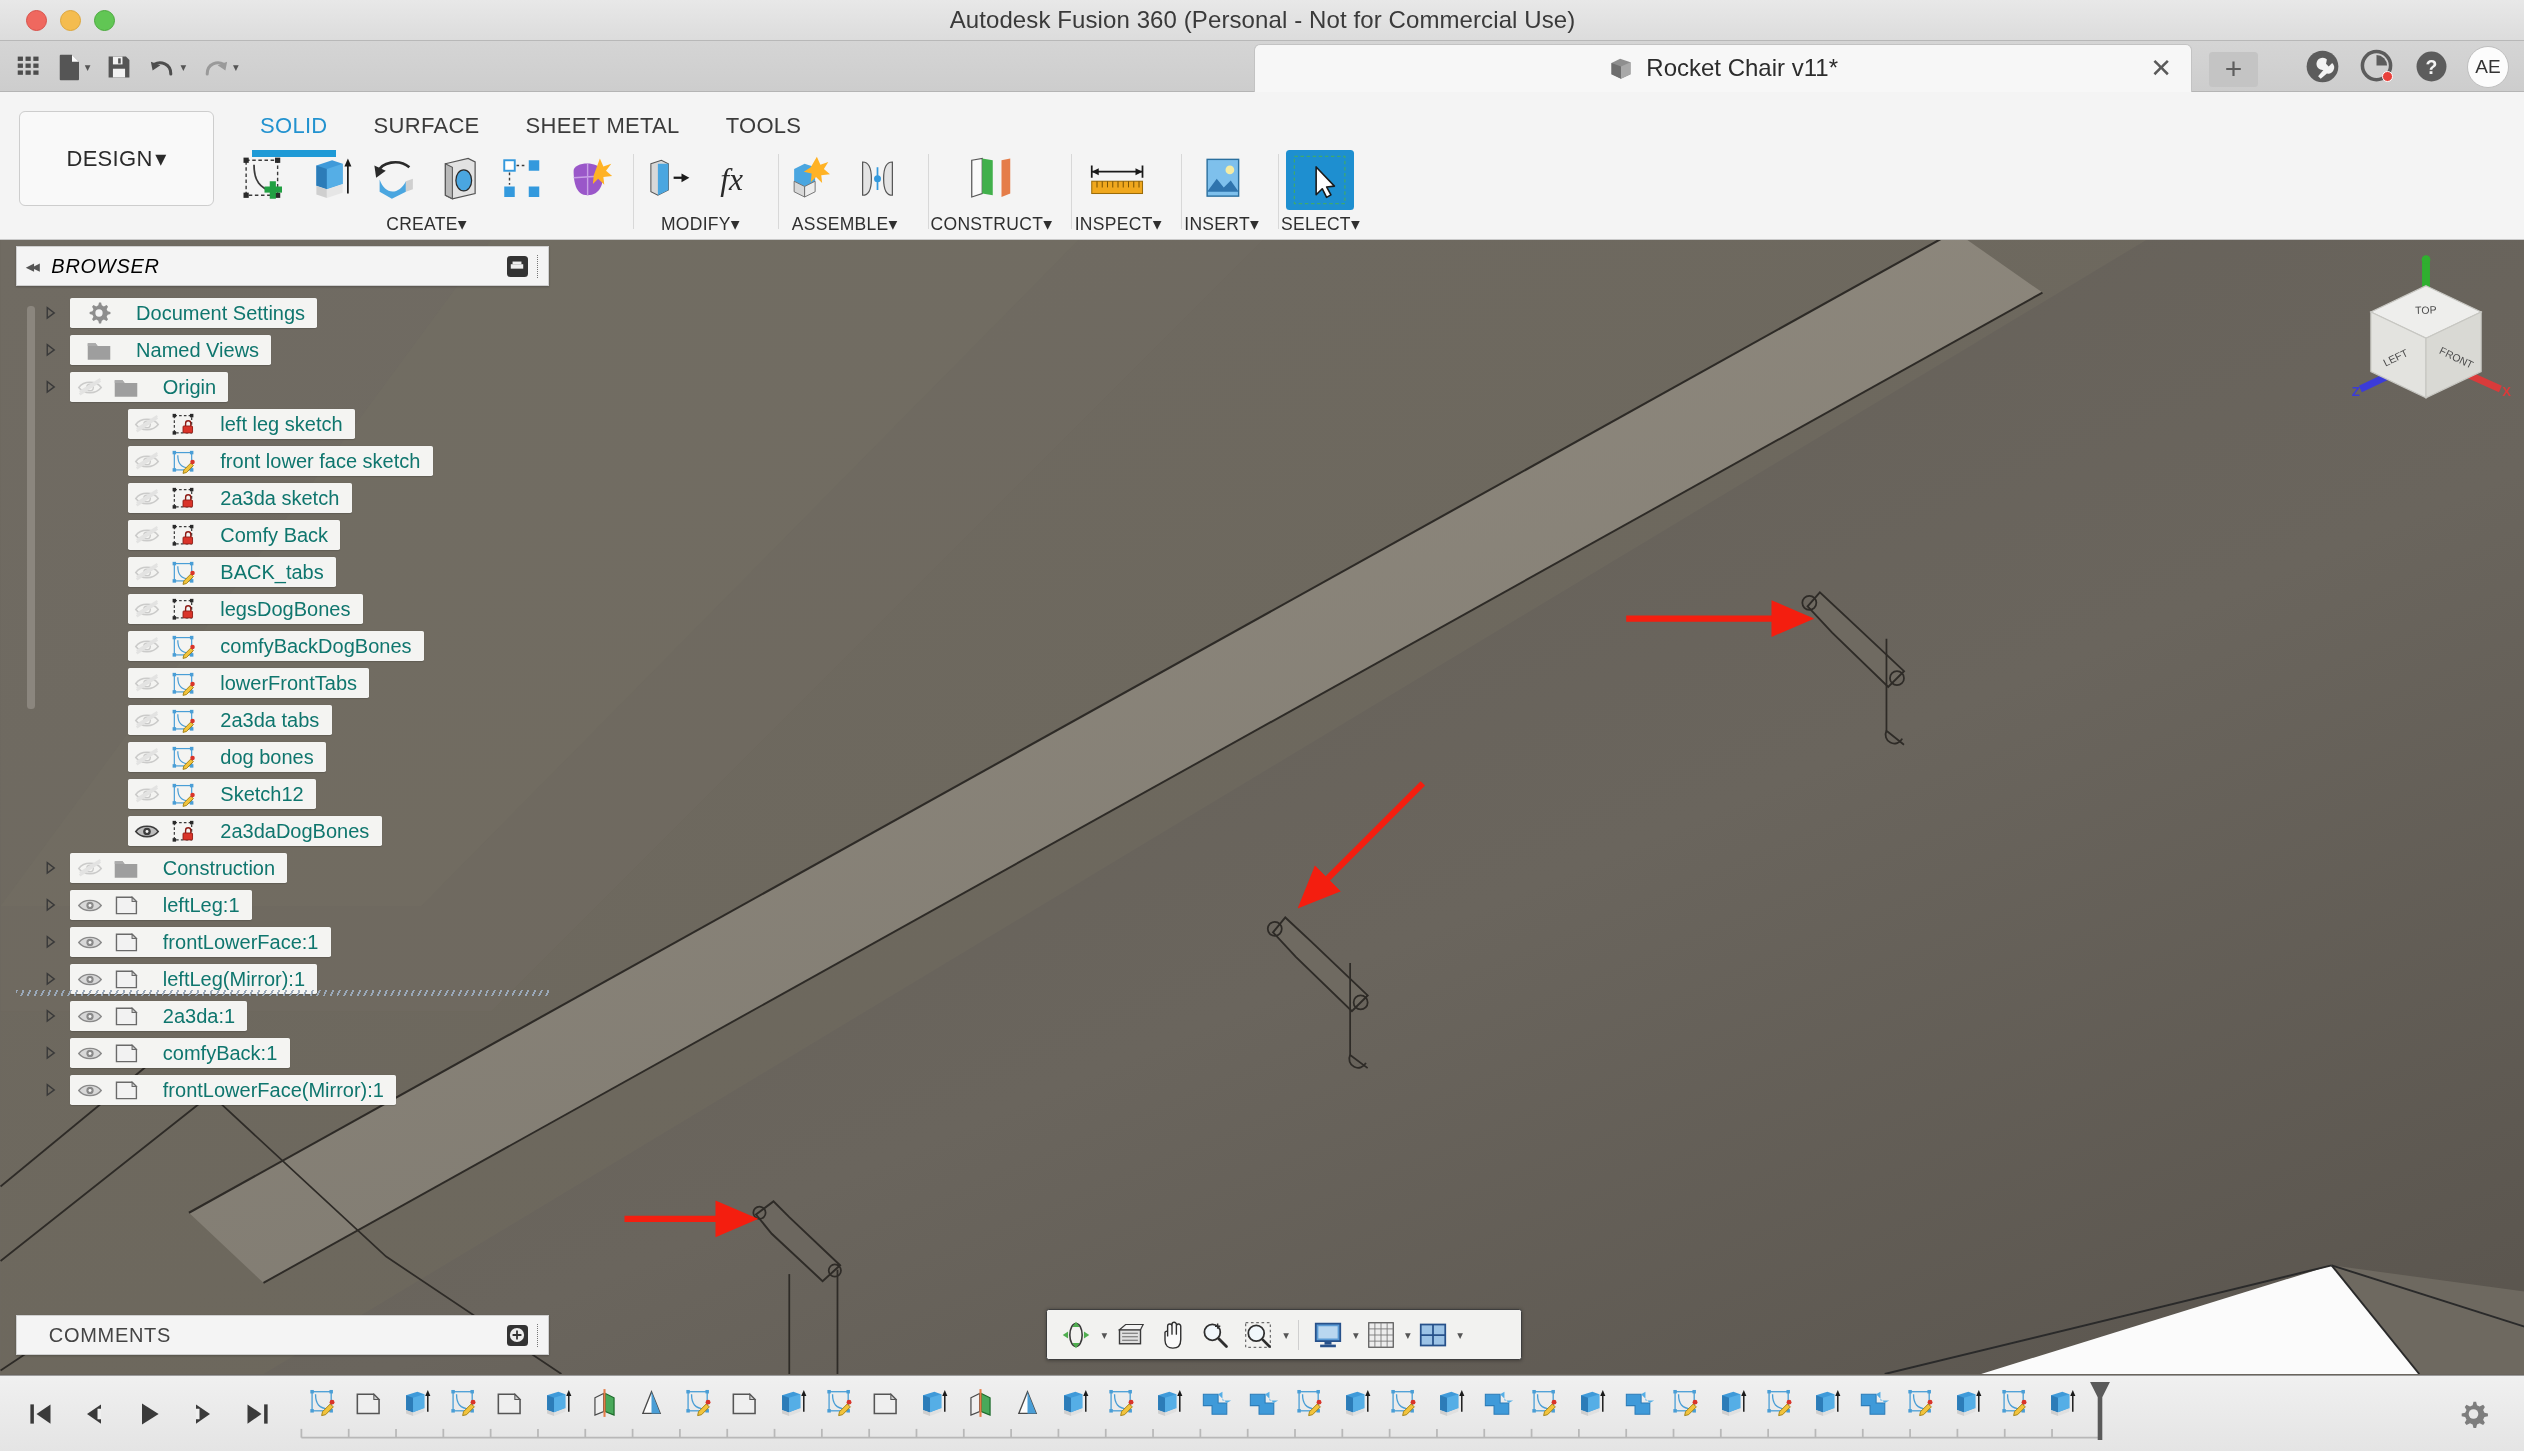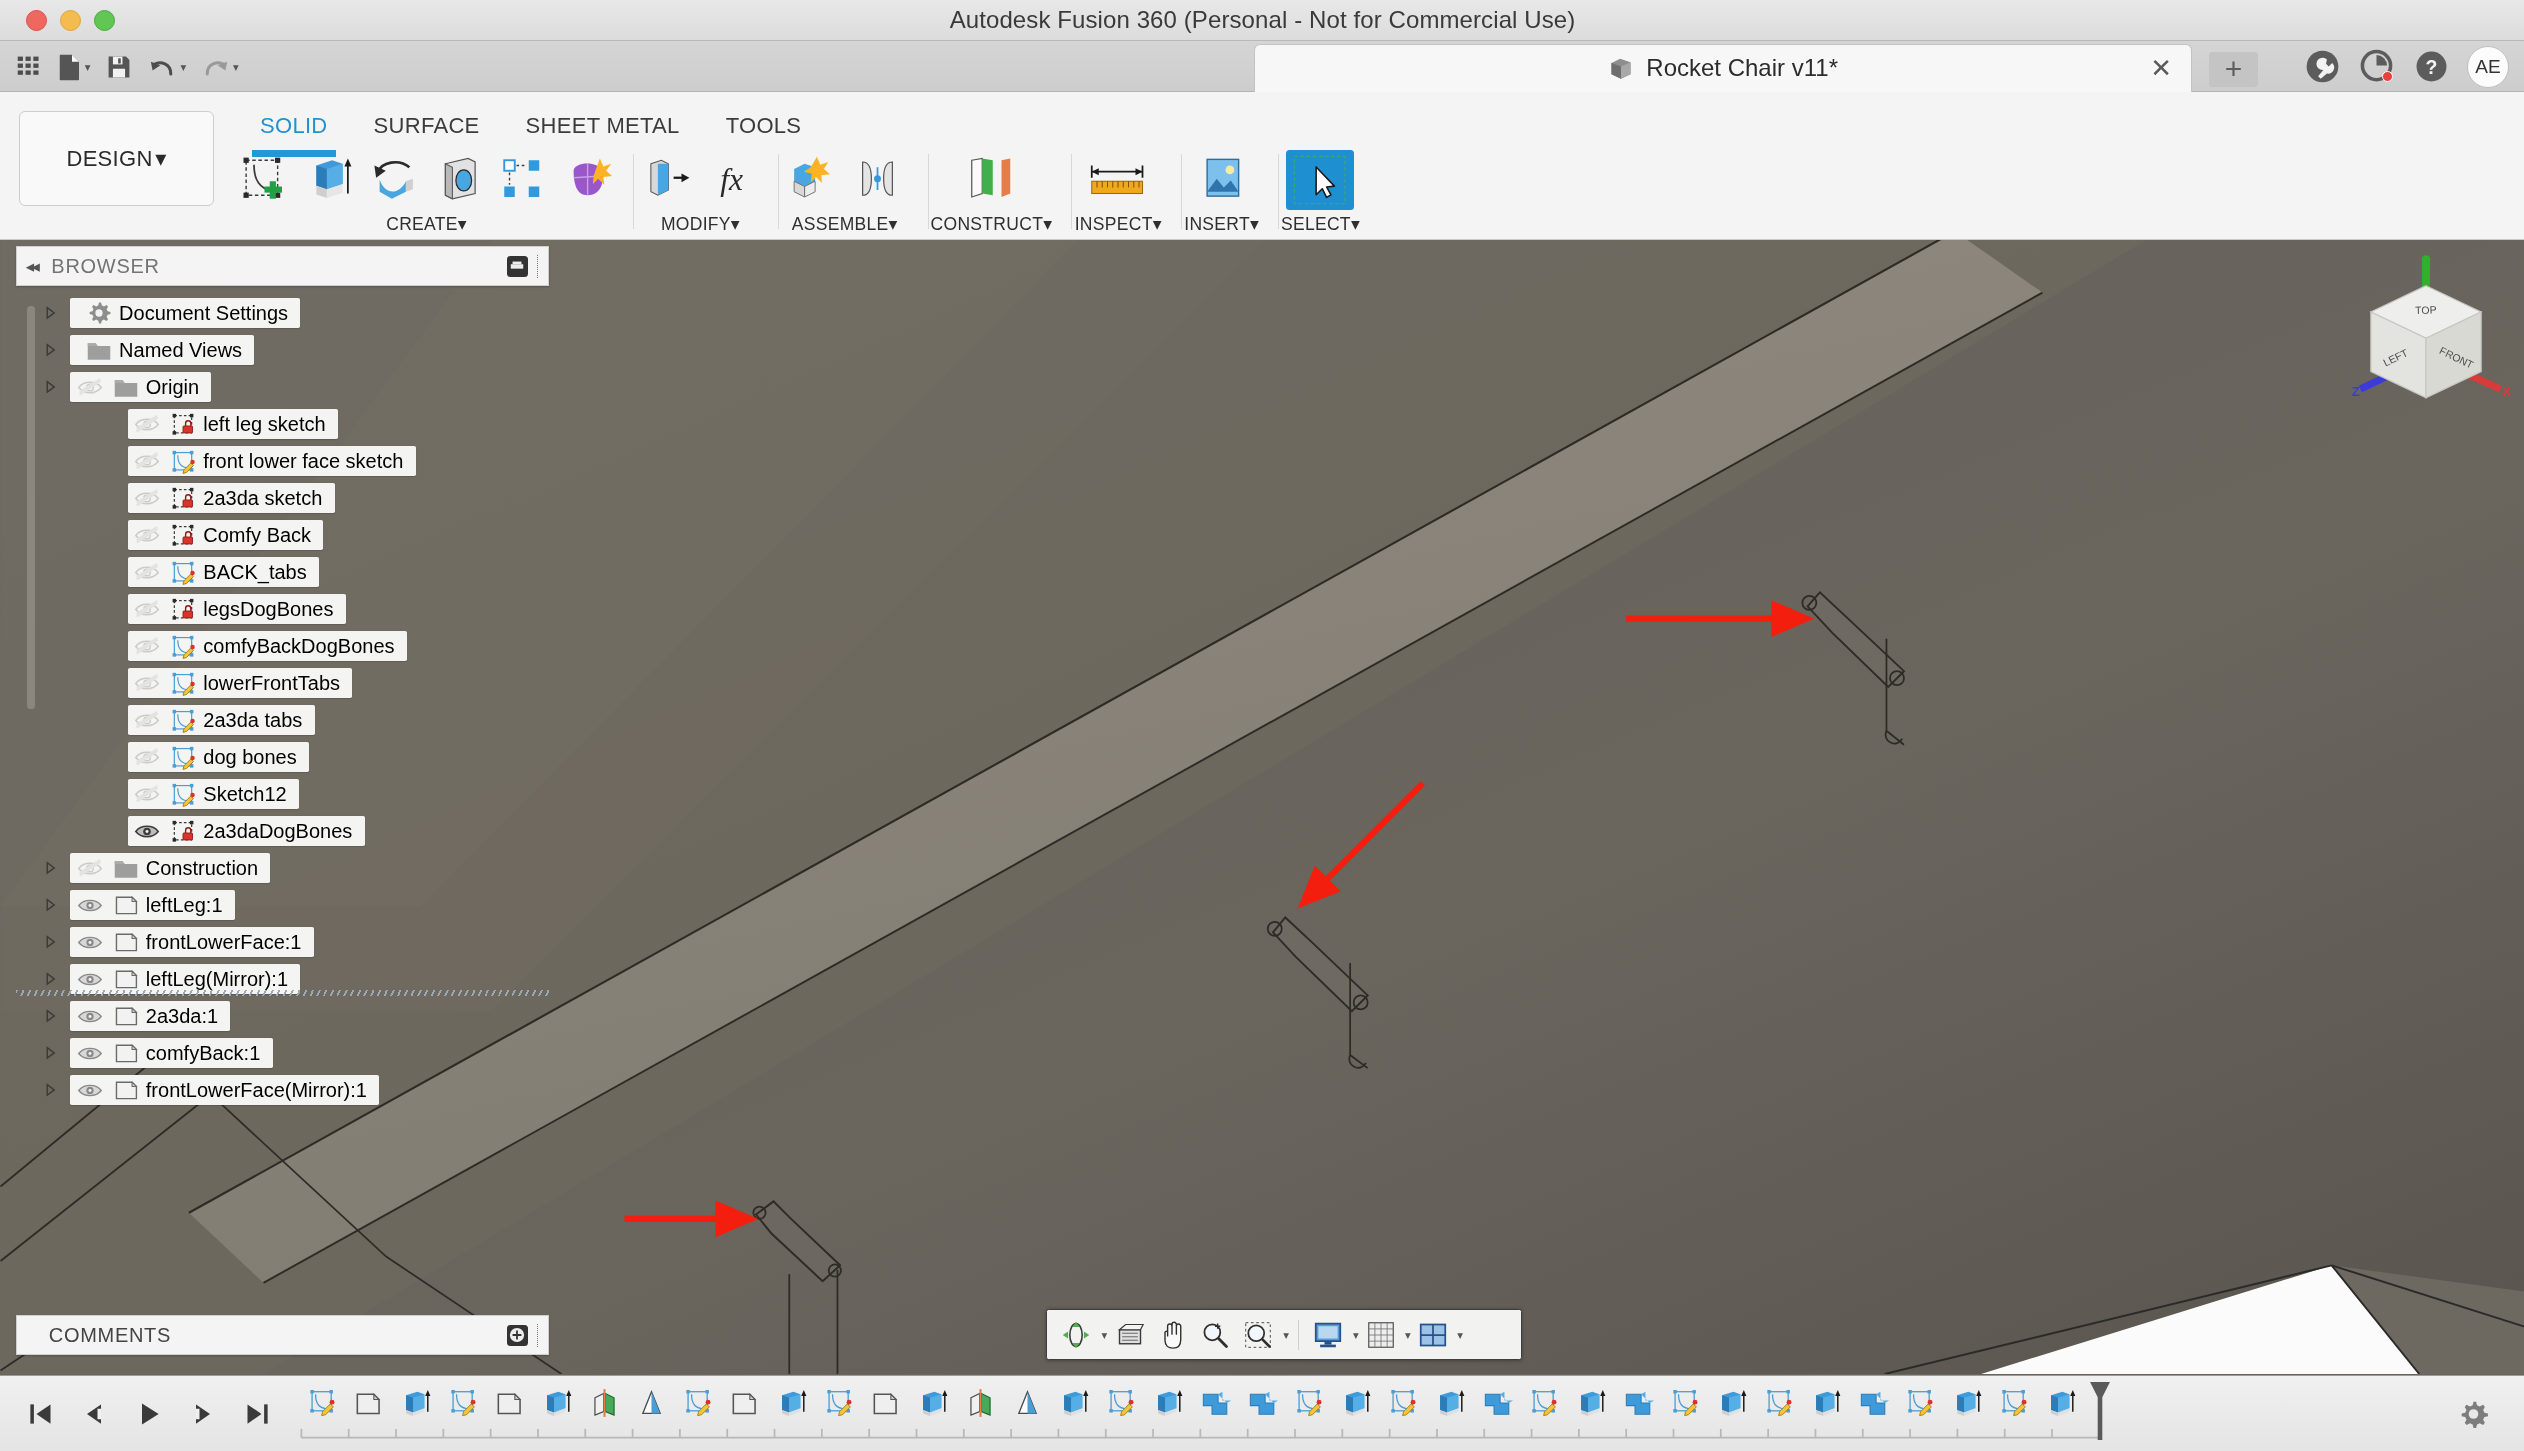--- a/index.html
+++ b/index.html
@@ -92,37 +92,37 @@
     overflow: hidden; background: #6d6860;
   }
   .vpsvg { position: absolute; left: 0; top: 0; }
 
   
   .browser { position: absolute; left: 16px; top: 246px; width: 533px; }
   .panel-hdr {
     height: 40px; background: #f4f4f4; border: 0.9px solid #cfcfcf;
     display: flex; align-items: center; padding: 0 8.8px; box-shadow: 0 0.9px 1.8px rgba(0,0,0,.22);
   }
-  .panel-hdr .ttl { font-size: 20px; color: #737373; letter-spacing: 0.7px; margin-left: 14px; }
+  .panel-hdr .ttl { font-size: 20px; color: #000000; letter-spacing: 0.7px; margin-left: 14px; font-style: italic; }
   .collapse-arrows { font-size: 16.7px; color: #555; cursor: pointer; letter-spacing: -2.6px; }
   .hdr-right { margin-left: auto; display: flex; align-items: center; gap: 8.8px; }
   .dot-btn { width: 21px; height: 21px; border-radius: 3.5px; background: #333; cursor: pointer; display:flex;align-items:center;justify-content:center; }
   .grip { width: 2.6px; height: 23px; border-left: 1.8px dotted #777; }
 
   .tree { margin-top: 8.8px; }
   .trow { display: flex; align-items: center; height: 37px; position: relative; }
   .twist { width: 21px; height: 23px; display: flex; align-items: center; justify-content: center; cursor: pointer; flex: 0 0 21px; }
   .pill {
     display: inline-flex; align-items: center; gap: 0;
     background: #f4f4f2; border-radius: 1.8px; height: 30px; padding-right: 12.3px;
     box-shadow: 0 0.9px 0.9px rgba(0,0,0,.14); cursor: pointer;
   }
   .eye { width: 39px; height: 26px; display: flex; align-items: center; justify-content: center; cursor: pointer; flex: 0 0 39px; }
   .tico { width: 33px; height: 26px; display: flex; align-items: center; justify-content: center; flex: 0 0 33px; margin-right: 3.5px; }
-  .tlabel { font-size: 20px; color: #000000; white-space: nowrap; }
+  .tlabel { font-size: 20px; color: #0f766e; white-space: nowrap; margin-left: 17px; }
   .mirror-hatch {
     position: absolute; left: 0; right: 0; bottom: 1.8px; height: 6.1px;
     background: repeating-linear-gradient(115deg, #9aa8b8 0 1.8px, transparent 1.8px 6.1px);
   }
   .scrollbar-v { position: absolute; left: 11.4px; top: 60px; width: 8px; height: 403px; background: #8b867e; border-radius: 3.5px; }
 
   .comments {
     position: absolute; left: 16px; top: 1315px; width: 533px; height: 40px;
     background: #f4f4f4; border: 0.9px solid #cfcfcf; display: flex; align-items: center;
     padding: 0 8.8px; box-shadow: 0 0.9px 1.8px rgba(0,0,0,.22);

